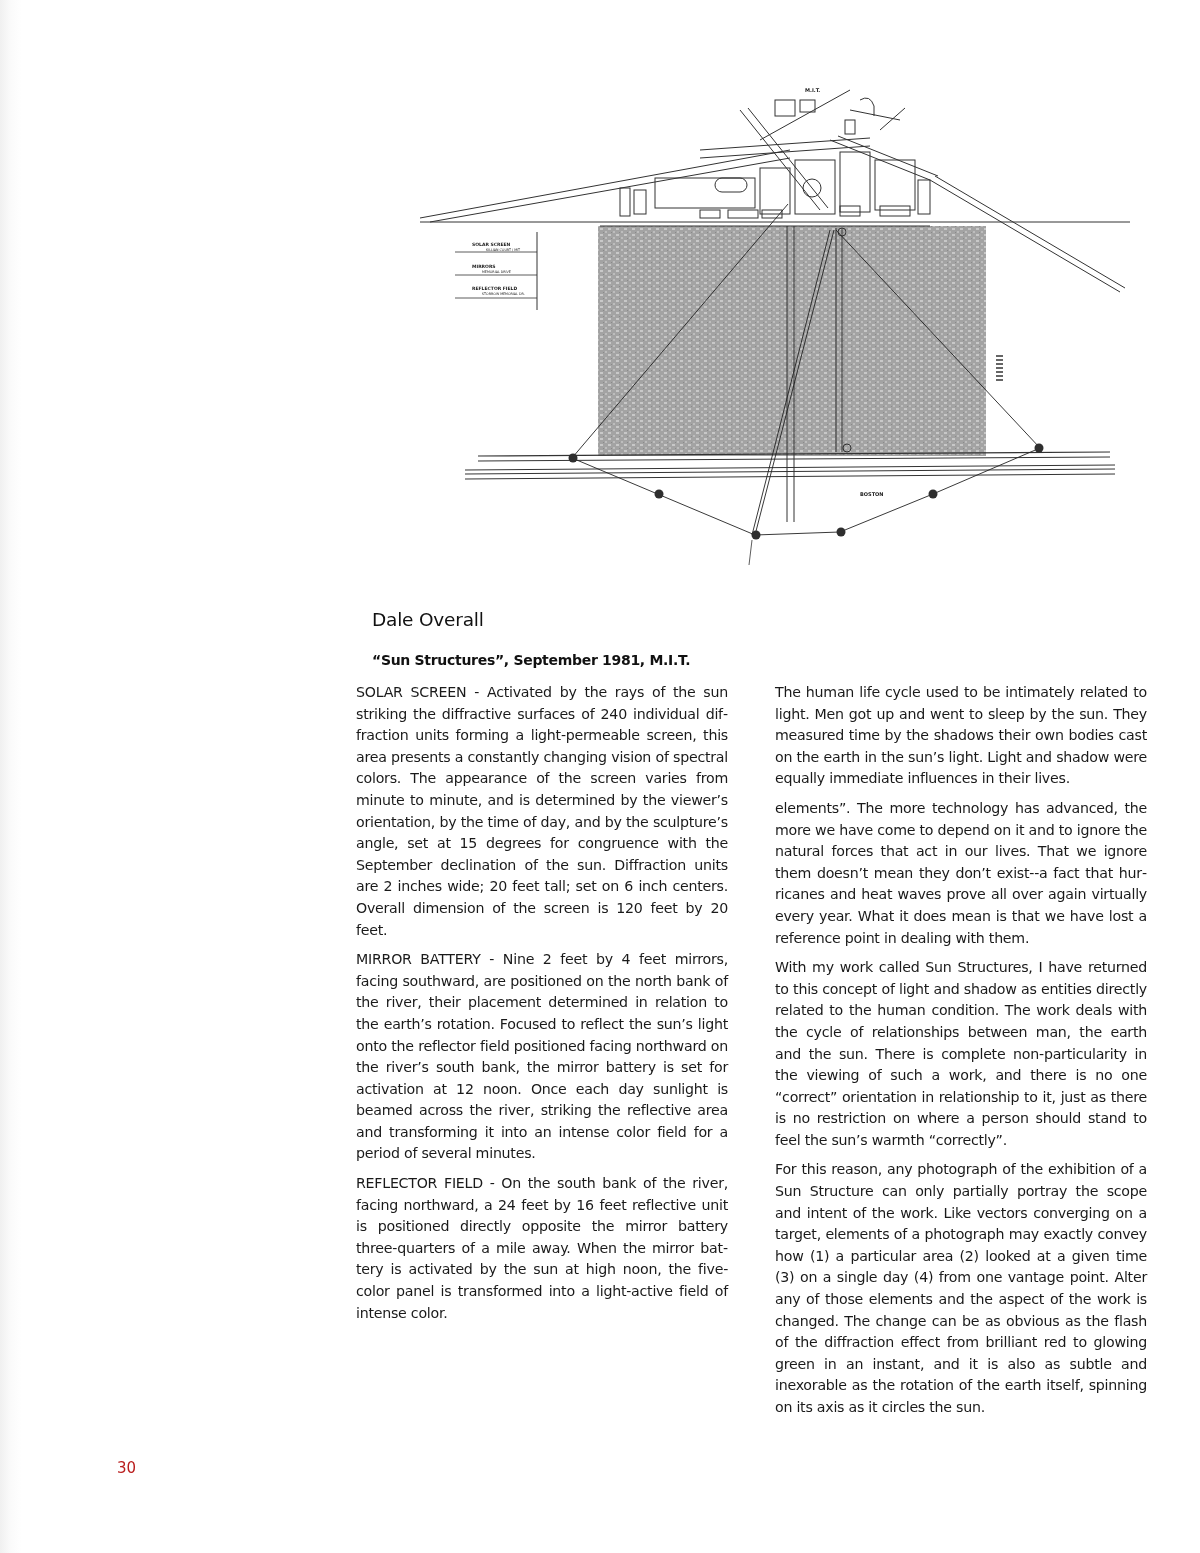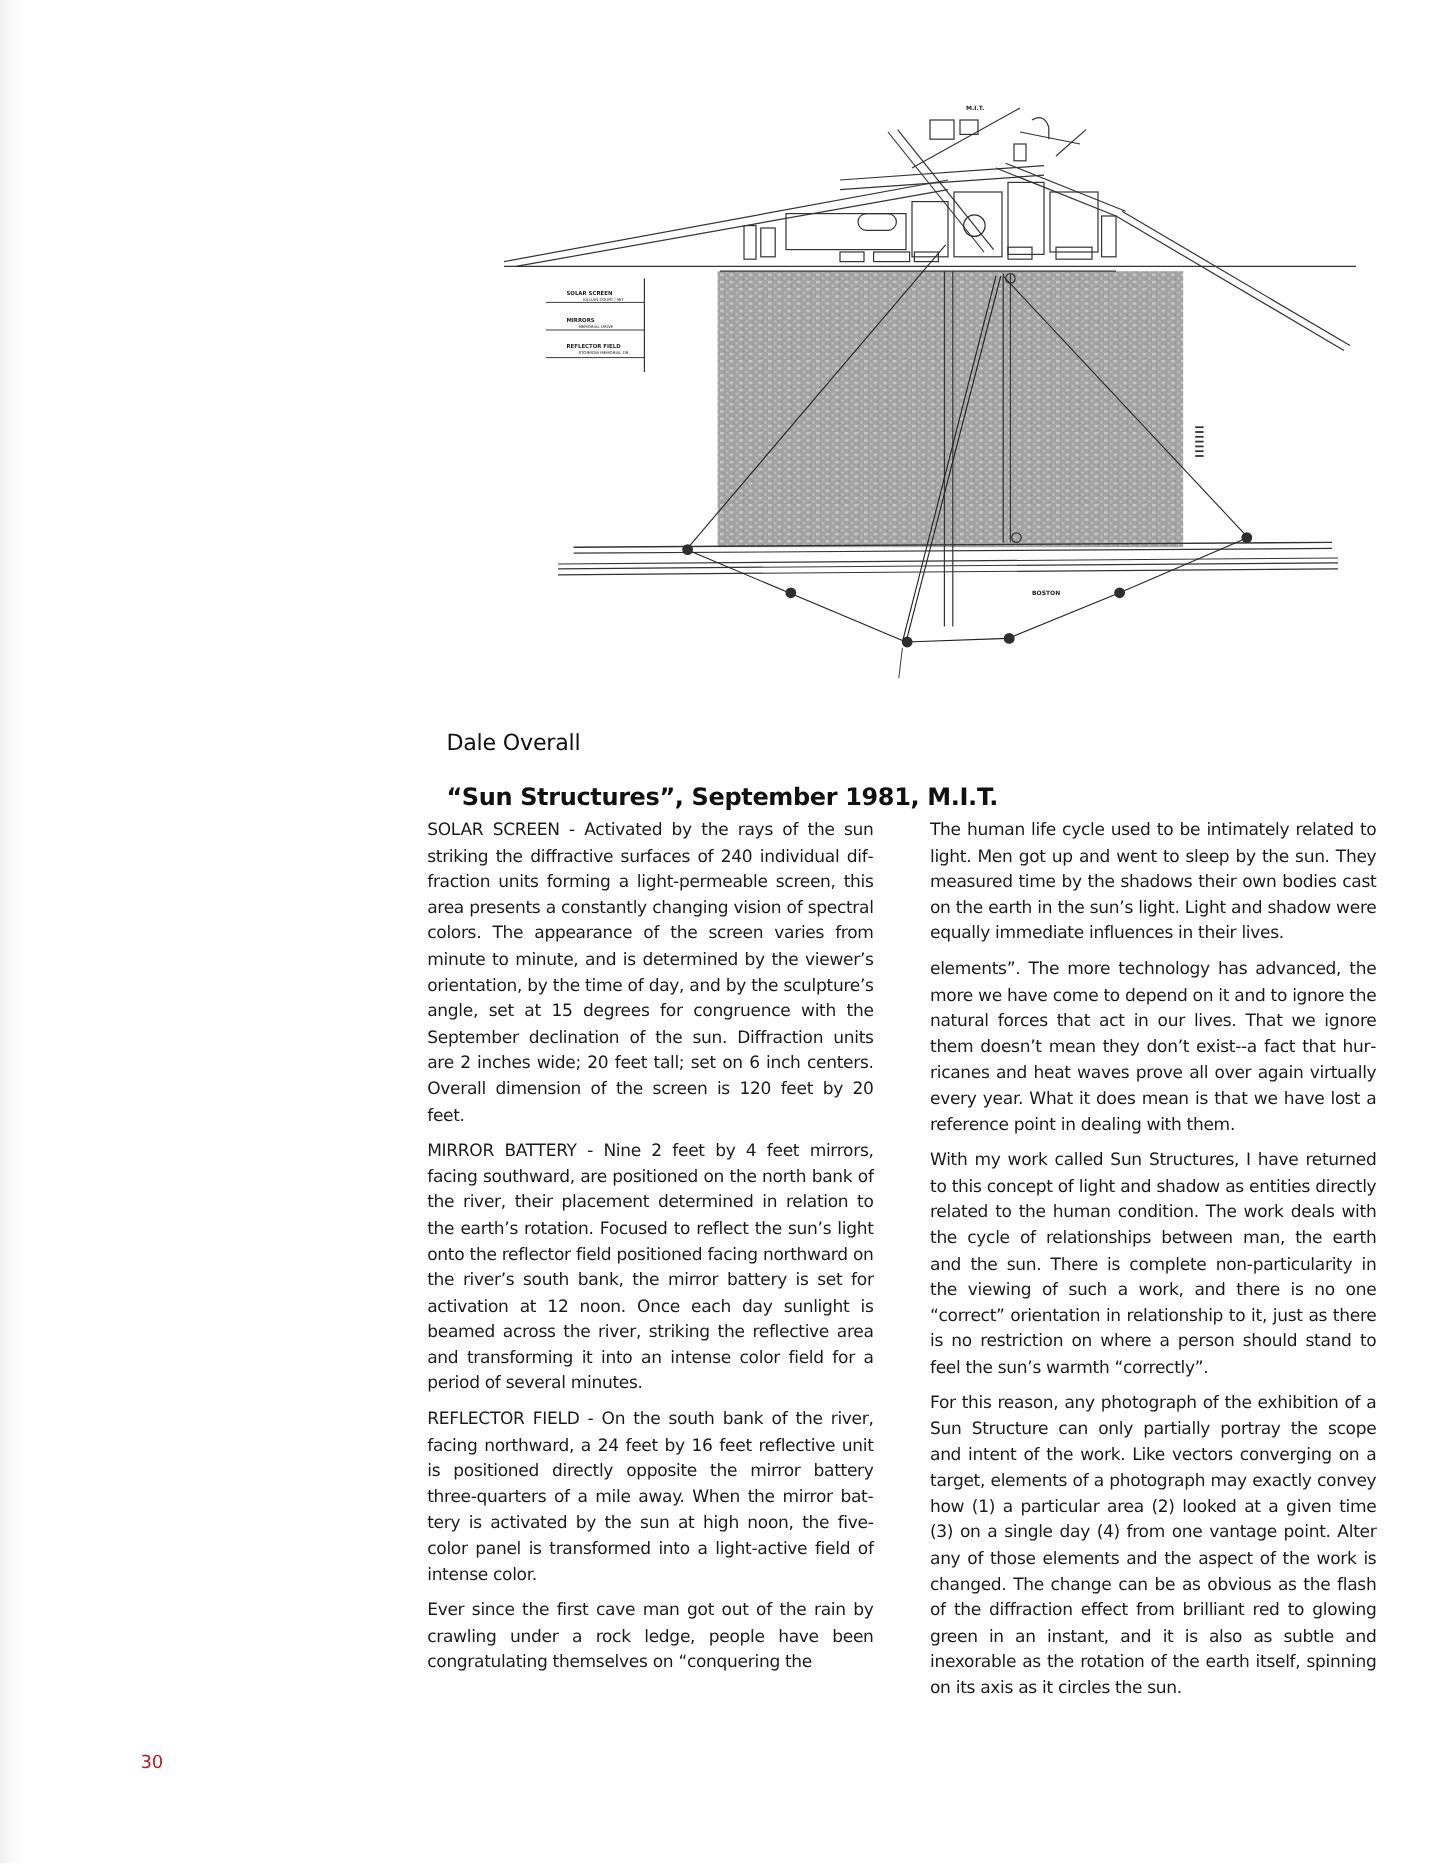--- a/index.html
+++ b/index.html
@@ -14,21 +14,21 @@
     }
     .figure { position: absolute; left: 400px; top: 60px; width: 760px; height: 520px; }
     .figure svg { width: 760px; height: 520px; display: block; }
 
     .author {
       position: absolute; left: 372px; top: 609px;
       font-size: 18.5px; font-weight: normal; letter-spacing: -0.2px; color: #111;
     }
     .subtitle {
       position: absolute; left: 372px; top: 652px;
-      font-size: 20px; font-weight: bold; letter-spacing: -0.3px; color: #111;
+      font-size: 14px; font-weight: bold; letter-spacing: -0.3px; color: #111;
     }
     .col {
       position: absolute; top: 682px; width: 372px;
       font-size: 14.2px; line-height: 21.6px; text-align: justify;
       letter-spacing: -0.25px; color: #1a1a1a;
     }
     .col.left { left: 356px; }
     .col.right { left: 775px; }
     .col p { margin: 0 0 8px 0; hyphens: manual; }
     .page-number {
@@ -155,21 +155,20 @@
   </svg>
 </div>
 
 <div class="author">Dale Overall</div>
 <div class="subtitle">“Sun Structures”, September 1981, M.I.T.</div>
 
 <div class="col left">
   <p>SOLAR SCREEN - Activated by the rays of the sun striking the diffractive surfaces of 240 individual dif­fraction units forming a light-permeable screen, this area presents a constantly changing vision of spec­tral colors. The appearance of the screen varies from minute to minute, and is determined by the viewer’s orientation, by the time of day, and by the sculp­ture’s angle, set at 15 degrees for congruence with the September declination of the sun. Diffraction units are 2 inches wide; 20 feet tall; set on 6 inch centers. Overall dimension of the screen is 120 feet by 20 feet.</p>
   <p>MIRROR BATTERY - Nine 2 feet by 4 feet mirrors, facing southward, are positioned on the north bank of the river, their placement determined in relation to the earth’s rotation. Focused to reflect the sun’s light onto the reflector field positioned facing northward on the river’s south bank, the mirror battery is set for activation at 12 noon. Once each day sunlight is beamed across the river, striking the reflective area and transforming it into an intense color field for a period of several minutes.</p>
   <p>REFLECTOR FIELD - On the south bank of the river, facing northward, a 24 feet by 16 feet reflective unit is positioned directly opposite the mirror battery three-quarters of a mile away. When the mirror bat­tery is activated by the sun at high noon, the five-color panel is transformed into a light-active field of intense color.</p>
-  <p>Ever since the first cave man got out of the rain by crawling under a rock ledge, people have been congratulating themselves on “conquering the</p>
 </div>
 
 <div class="col right">
   <p>The human life cycle used to be intimately related to light. Men got up and went to sleep by the sun. They measured time by the shadows their own bodies cast on the earth in the sun’s light. Light and shadow were equally immediate influences in their lives.</p>
   <p>elements”. The more technology has advanced, the more we have come to depend on it and to ignore the natural forces that act in our lives. That we ignore them doesn’t mean they don’t exist--a fact that hur­ricanes and heat waves prove all over again virtually every year. What it does mean is that we have lost a reference point in dealing with them.</p>
   <p>With my work called Sun Structures, I have returned to this concept of light and shadow as entities directly related to the human condition. The work deals with the cycle of relationships between man, the earth and the sun. There is complete non-particularity in the viewing of such a work, and there is no one “correct” orientation in relationship to it, just as there is no restriction on where a person should stand to feel the sun’s warmth “correctly”.</p>
   <p>For this reason, any photograph of the exhibition of a Sun Structure can only partially portray the scope and intent of the work. Like vectors converging on a target, elements of a photograph may exactly con­vey how (1) a particular area (2) looked at a given time (3) on a single day (4) from one vantage point. Alter any of those elements and the aspect of the work is changed. The change can be as obvious as the flash of the diffraction effect from brilliant red to glowing green in an instant, and it is also as subtle and inexorable as the rotation of the earth itself, spinning on its axis as it circles the sun.</p>
 </div>
 
 <div class="page-number">30</div>

